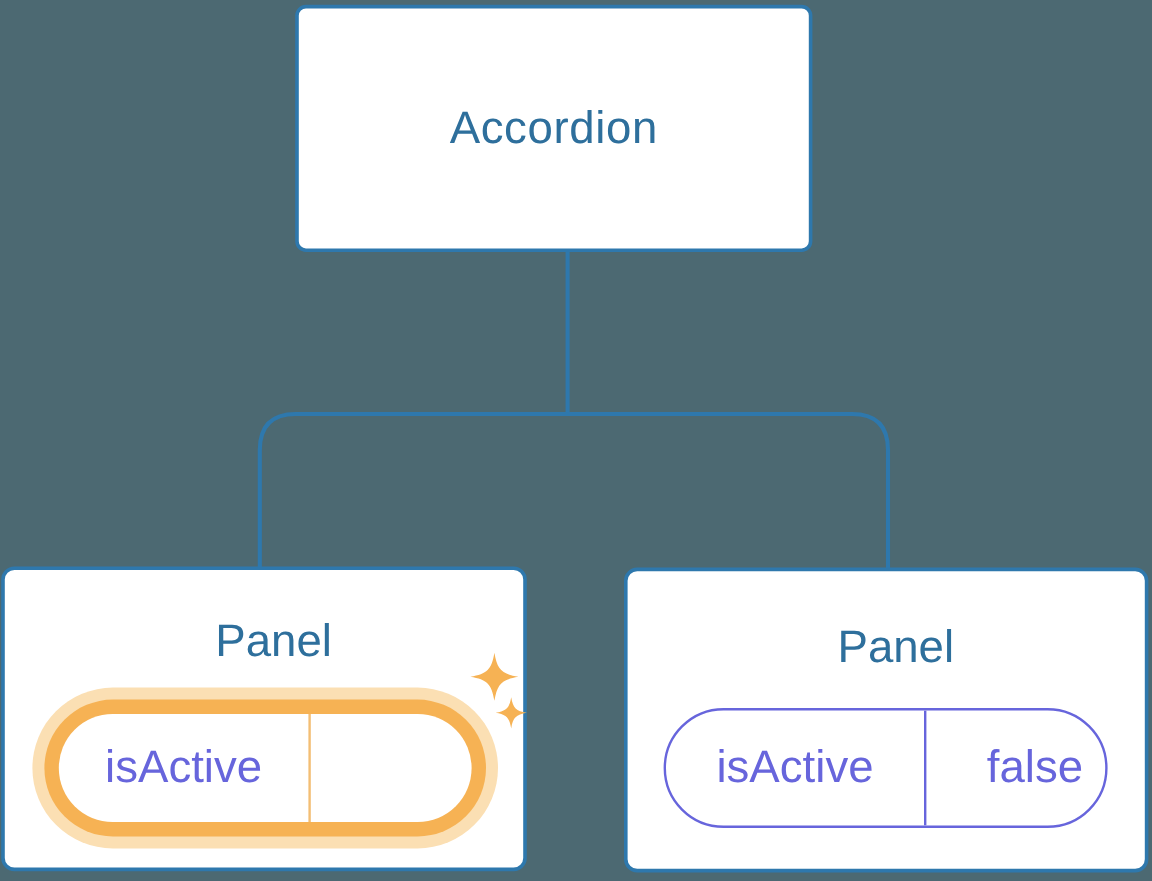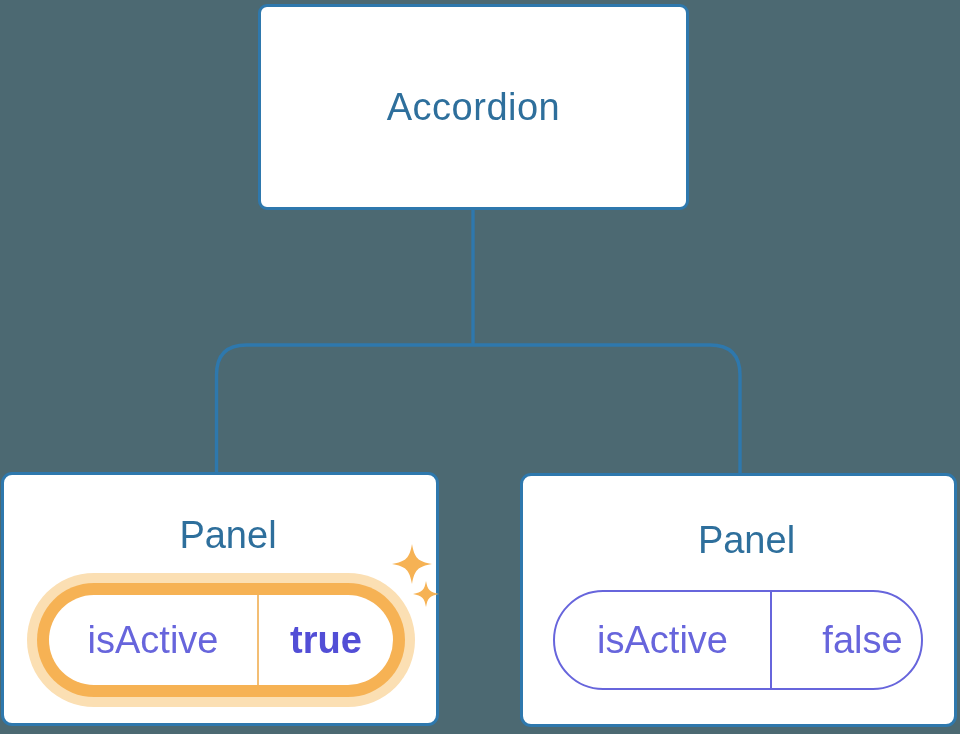--- a/index.html
+++ b/index.html
@@ -35,21 +35,21 @@
     fill: none;
     stroke: var(--line);
     stroke-width: 3.4;
   }
   .node {
     position: absolute;
     background: var(--card);
     border: 3px solid var(--line);
   }
   .root-node {
-    left: 258px; top: 4px;
+    left: 246px; top: 4px;
     width: 431px; height: 206px;
     border-radius: 9px;
     display: flex; align-items: center; justify-content: center; text-align: right;
   }
   .root-node .node-label {
     color: var(--heading);
     font-size: 38px;
     font-weight: 500;
     letter-spacing: 0.5px;
   }
@@ -156,23 +156,20 @@
 
   <div class="node panel-node panel-left">
     <div class="panel-title">Panel</div>
   </div>
 
   <div class="pill-halo">
     <div class="pill-ring">
       <div class="pill-inner">
         <span class="cell key">isActive</span>
         <span class="divider"></span>
-        <span class="cell val">
-            <span class="bold-val">true</span>
-          </span>
       </div>
     </div>
   </div>
 
   <svg class="sparkles" viewBox="0 0 60 72" aria-hidden="true">
     <path d="M 27 6 C 29.4 20, 33 23.6, 47 26 C 33 28.4, 29.4 32, 27 46 C 24.6 32, 21 28.4, 7 26 C 21 23.6, 24.6 20, 27 6 Z"></path>
     <path d="M 41 43 C 42.6 52.1, 44.9 54.4, 54 56 C 44.9 57.6, 42.6 59.9, 41 69 C 39.4 59.9, 37.1 57.6, 28 56 C 37.1 54.4, 39.4 52.1, 41 43 Z"></path>
   </svg>
 
   <div class="node panel-node panel-right">

